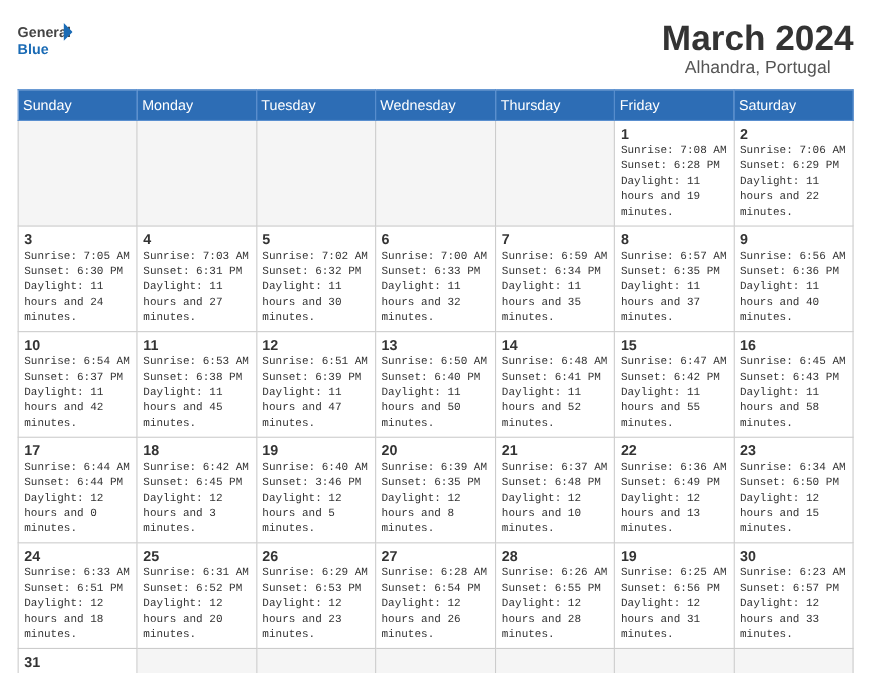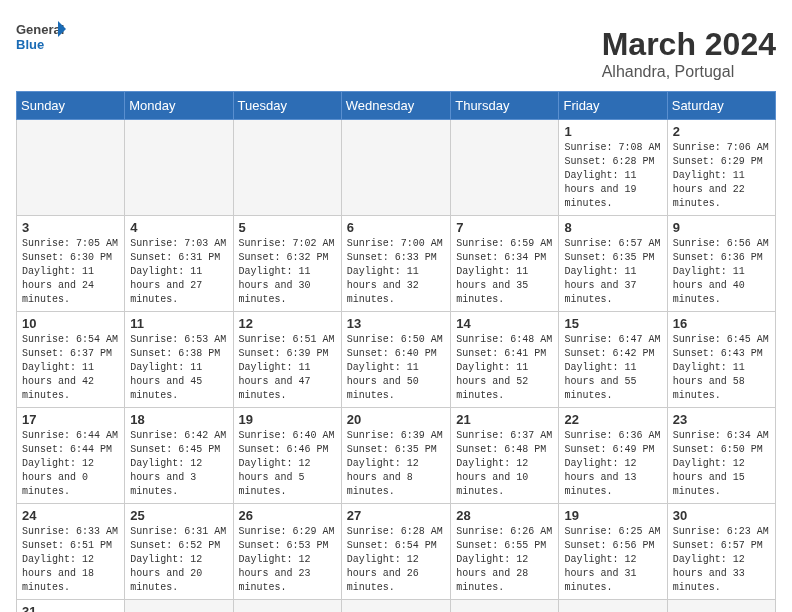--- a/index.html
+++ b/index.html
@@ -15,22 +15,21 @@
       justify-content: space-between;
       align-items: flex-start;
       margin-bottom: 10px;
     }
     .logo {
       display: flex;
       align-items: center;
       gap: 4px;
     }
     .title-area {
-      text-align: left;
-      margin-top: 10px;
+      text-align: center;
     }
     .month-year {
       font-size: 32px;
       font-weight: bold;
       color: #333;
     }
     .location {
       font-size: 16px;
       color: #555;
     }
@@ -223,21 +222,21 @@
         </td>
         <td>
           <span class="day-number">18</span>
           <div class="day-info">Sunrise: 6:42 AM
 Sunset: 6:45 PM
 Daylight: 12 hours and 3 minutes.</div>
         </td>
         <td>
           <span class="day-number">19</span>
           <div class="day-info">Sunrise: 6:40 AM
-Sunset: 6:46 PM
+Sunset: 3:46 PM
 Daylight: 12 hours and 5 minutes.</div>
         </td>
         <td>
           <span class="day-number">20</span>
           <div class="day-info">Sunrise: 6:39 AM
 Sunset: 6:35 PM
 Daylight: 12 hours and 8 minutes.</div>
         </td>
         <td>
           <span class="day-number">21</span>

